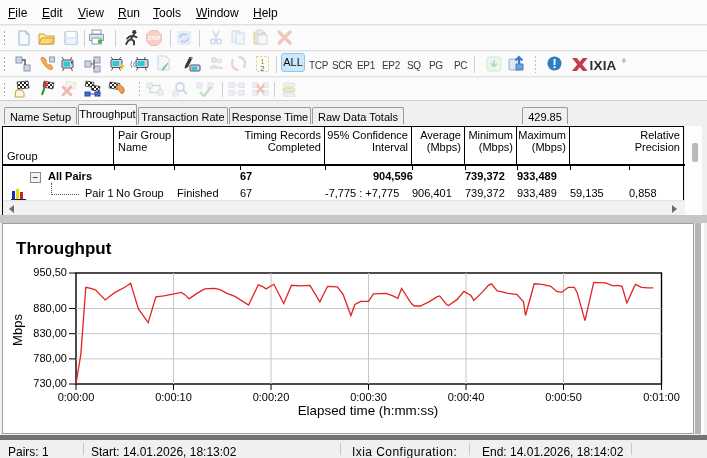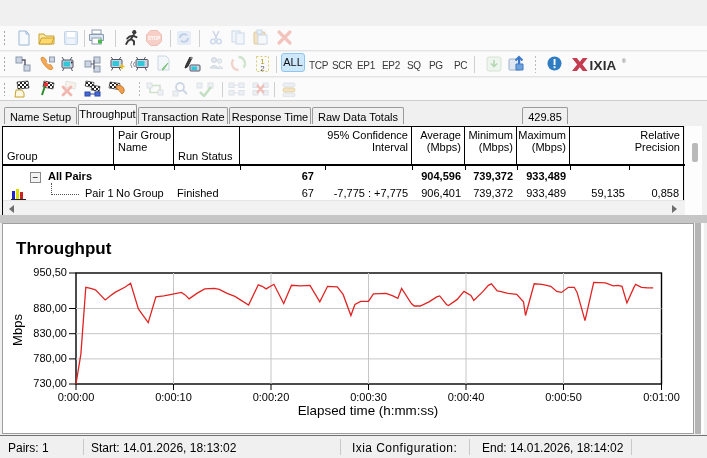--- a/index.html
+++ b/index.html
@@ -21,33 +21,42 @@
 .tab.active{top:3px;height:21px;background:#f7f7f7;z-index:2}
 
 #grid{left:2px;top:126px;width:682px;height:89px;background:#fff;border:1px solid #000}
 .hcell{position:absolute;top:0;height:38px;border-right:1px solid #000;font-size:11px;color:#000;background:#fff}
 .hL{position:absolute;left:4px}
 .hR{position:absolute;right:3px;text-align:right}
 #hdrline{position:absolute;left:0;top:37px;width:682px;height:2px;background:#000}
 .stub{position:absolute;top:39px;width:1px;height:4px;background:#000}
 .r1{position:absolute;top:39px;height:17px;font-size:11px;font-weight:bold;color:#000}
 .r2{position:absolute;top:56px;height:17px;font-size:11px;color:#000}
-.num{text-align:right}
+.num{text-align:left}
 
 #hscroll{position:absolute;left:0;top:73px;width:682px;height:16px;background:#f2f2f2;border-top:1px solid #e5e5e5}
 
 #chartpanel{left:2px;top:223px;width:692px;height:211px;background:#fff;border:1px solid #9f9f9f}
 
-#statusbar{left:0;top:435px;width:707px;height:23px;background:#f0f0f0;border-top:1px solid #737373;font-size:12px;color:#000}
+#statusbar{left:0;top:435px;width:707px;height:23px;background:#f0f0f0;border-top:5px solid #737373;font-size:12px;color:#000}
 #statusbar span{position:absolute;top:5px}
 .ssep{position:absolute;top:3px;bottom:3px;width:1px;background:#c8c8c8}
 </style></head>
 <body>
 <div id="win">
 
+<div class="abs" id="menubar">
+<span style="left:8px"><u>F</u>ile</span>
+<span style="left:42px"><u>E</u>dit</span>
+<span style="left:78px"><u>V</u>iew</span>
+<span style="left:118px"><u>R</u>un</span>
+<span style="left:153px"><u>T</u>ools</span>
+<span style="left:196px"><u>W</u>indow</span>
+<span style="left:253px"><u>H</u>elp</span>
+</div>
 
 <div class="abs tbrow" id="tb1" style="top:26px;height:25px;border-bottom:1px solid #e3e3e3">
 <div class="grip"></div>
 <div class="sep" style="left:84px;height:17px"></div>
 <div class="sep" style="left:115px;height:17px"></div>
 <div class="sep" style="left:170px;height:17px"></div>
 <div class="sep" style="left:199px;height:17px"></div>
 <svg class="ico" style="left:16px;top:4px" width="16" height="16">
         <path d="M3 1h7l3 3v11H3z" fill="#f6fafd" stroke="#9ab6d4"></path>
         <path d="M10 1v3h3" fill="none" stroke="#9ab6d4"></path>
@@ -274,22 +283,22 @@
 <div class="tab" style="left:522px;width:46px">429.85</div>
 </div>
 
 <div class="abs" id="grid">
   <div class="hcell" style="left:0;width:111px">
         <span class="hL" style="bottom:3px">Group</span>
       </div>
   <div class="hcell" style="left:111px;width:60px">
         <span class="hL" style="top:2px">Pair Group<br>Name</span>
       </div>
-  <div class="hcell" style="left:171px;width:66px">
-        <span class="hL" style="bottom:3px">Run Status</span>
+  <div class="hcell" style="left:237px;width:85px">
+        <span class="hR" style="top:2px">Timing Records<br>Completed</span>
       </div>
   <div class="hcell" style="left:322px;width:87px">
         <span class="hR" style="top:2px">95% Confidence<br>Interval</span>
       </div>
   <div class="hcell" style="left:409px;width:53px">
         <span class="hR" style="top:2px">Average<br>(Mbps)</span>
       </div>
   <div class="hcell" style="left:462px;width:52px">
         <span class="hR" style="top:2px">Minimum<br>(Mbps)</span>
       </div>

